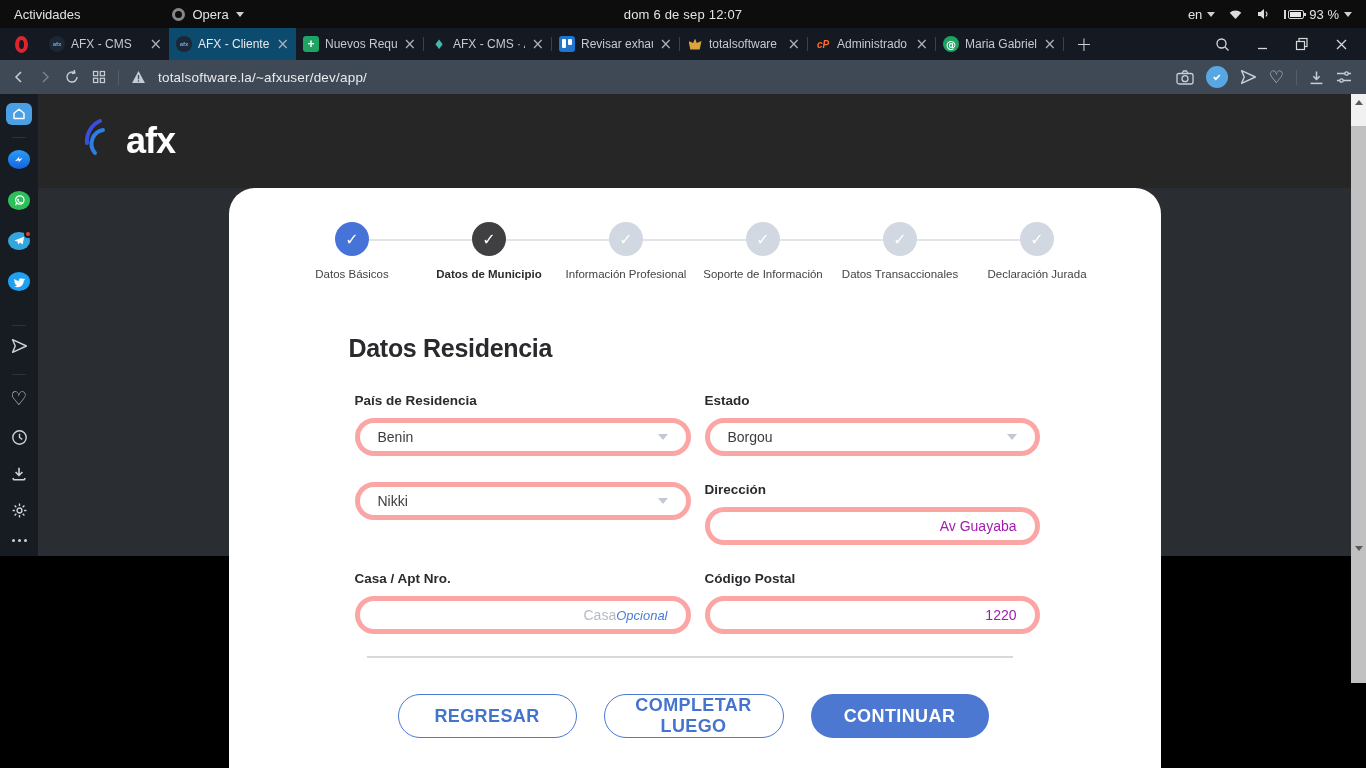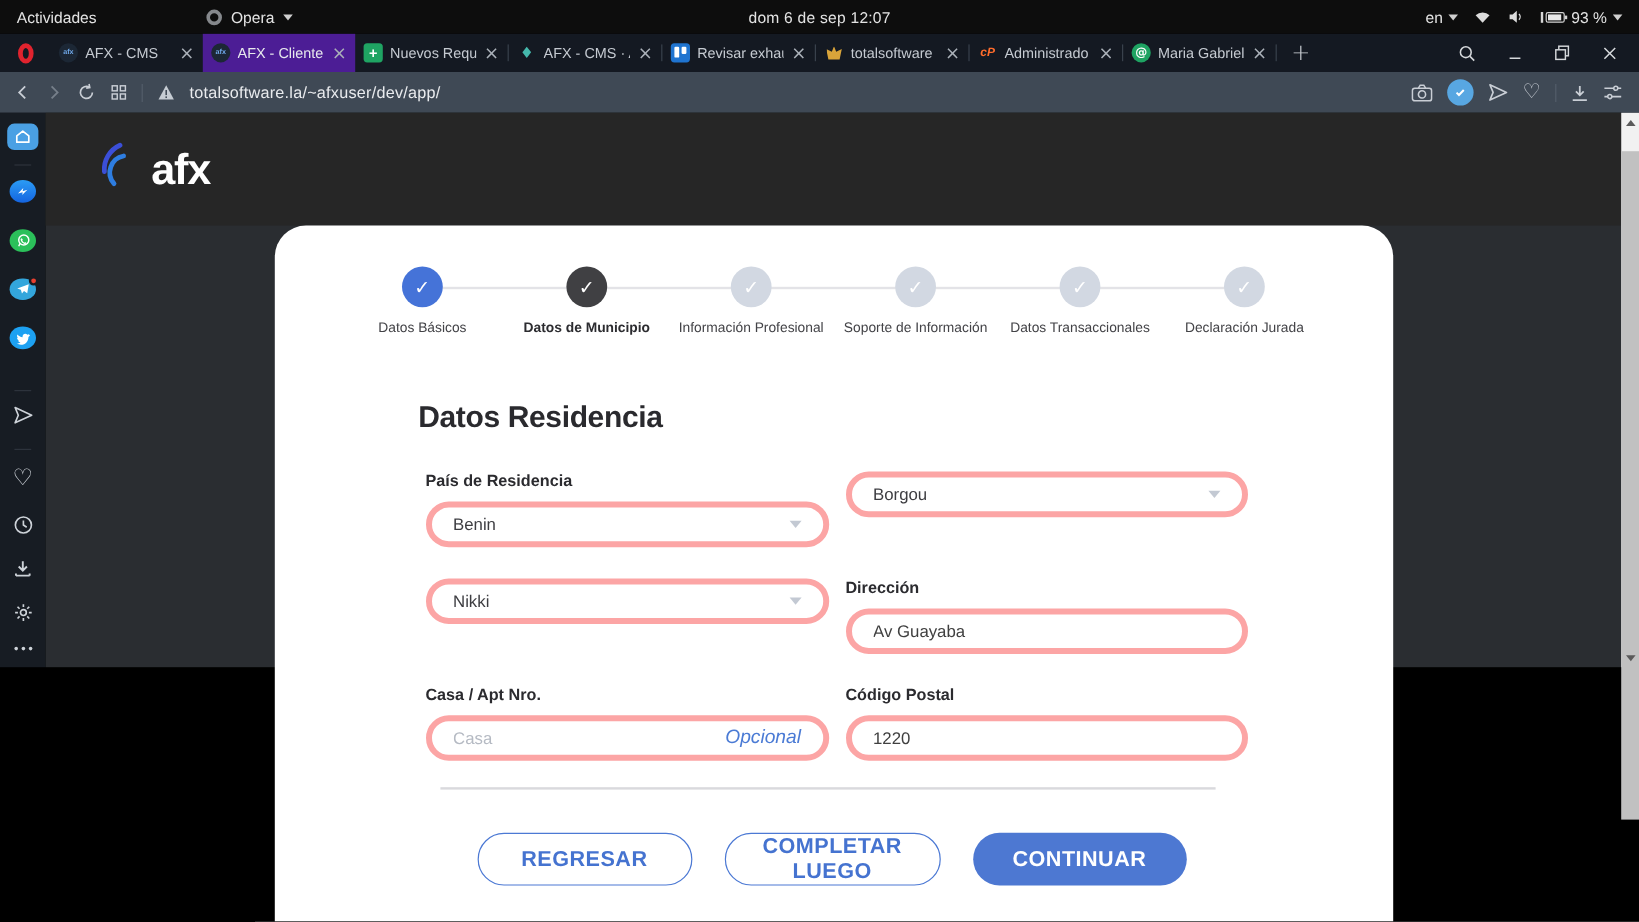--- a/index.html
+++ b/index.html
@@ -22,21 +22,21 @@
   .batt-body { width:16px; height:9px; border:1px solid #d6d6d6; border-radius:2px; position:relative; }
   .batt-body::after { content:""; position:absolute; right:-3px; top:2px; width:2px; height:3px; background:#d6d6d6; }
   .batt-fill { position:absolute; left:1px; top:1px; bottom:1px; width:11px; background:#e8e8e8; }
   .plug { width:2px; height:9px; background:#d6d6d6; margin-right:-3px; }
 
   
   .tabbar { height:32px; background:#141922; display:flex; align-items:center; flex:none; }
   .o-logo { width:42px; display:flex; justify-content:center; }
   .o-ring { width:13px; height:17px; border:4px solid #e0232e; border-radius:50%; }
   .tab { width:127px; height:32px; display:flex; align-items:center; gap:6px; padding:0 7px; cursor:pointer; }
-  .tab.active { background:#4c1d95; }
+  .tab.active { background:#0c4a6e; }
   .tab-title { flex:1; overflow:hidden; white-space:nowrap; font-size:12px; color:#c5cad1; }
   .tab.active .tab-title { color:#e8eaed; }
   .tab-x { color:#aab0b8; font-size:15px; line-height:1; }
   .tab-sep { width:1px; height:14px; background:#39414c; flex:none; }
   .favicon { width:16px; height:16px; flex:none; display:flex; align-items:center; justify-content:center;
     border-radius:3px; font-size:8px; font-weight:bold; color:#fff; }
   .fav-afx { border-radius:50%; background:#1c2735; color:#6fa7e8; font-size:6px; }
   .fav-sheets { background:#1fa463; font-size:12px; }
   .fav-gem { background:transparent; color:#45b8ac; font-size:13px; }
   .fav-trello { background:#1f74d0; position:relative; }
@@ -100,26 +100,26 @@
   .step-label { margin-top:12px; font-size:11.5px; white-space:nowrap; color:#434347; }
   .step.current .step-label { font-weight:bold; color:#2c2c30; }
 
   .form-title { margin:54px 0 0 120px; font-size:25px; font-weight:bold; letter-spacing:-.3px; color:#2a2a2e; }
 
   .form-grid { margin:30px 16px 0 126px; display:grid; grid-template-columns:336px 335px;
     column-gap:14px; row-gap:26px; }
   .f-label { font-size:13.5px; font-weight:bold; margin-bottom:10px; color:#2b2b2f; }
   .control { height:38px; border:5px solid #fca5a5; border-radius:19px; display:flex;
     align-items:center; padding:0 18px; font-size:14px; color:#3d3d41; background:#fff; }
-  .control input { border:0; outline:0; flex:1; font:inherit; color:#404040; background:transparent; min-width:0; }
+  .control input { border:0; outline:0; flex:1; font:inherit; color:#a21caf; background:transparent; min-width:0;text-align:right; }
   .control input::placeholder { color:#b5bac3; }
   .sel-value { flex:1; }
   .sel-chev { width:0; height:0; border-left:5px solid transparent; border-right:5px solid transparent;
     border-top:6px solid #c3c9d3; }
-  .opt-badge { font-size:16px; font-style:italic; color:#4b7bd5; }
+  .opt-badge { font-size:13px; font-style:italic; color:#4b7bd5; }
 
   .divider { margin:22px 0 0 138px; width:646px; height:2px; background:#d9d9dd; }
 
   .btn-row { margin:36px 0 0 169px; display:flex; gap:27px; }
   .btn { height:44px; border-radius:22px; display:flex; align-items:center; justify-content:center;
     font-size:18px; font-weight:bold; letter-spacing:.4px; cursor:pointer; }
   .btn.outline { border:1px solid #4c79d4; color:#4573d0; background:#fff; }
   .btn.fill { background:#4d78d2; color:#fff; border:0; }
   .w1{width:179px;} .w2{width:180px;} .w3{width:178px;}
 
@@ -443,20 +443,21 @@
 
         <div class="form-grid">
           <div class="field">
             <div class="f-label">País de Residencia</div>
             <div class="control">
               <span class="sel-value">Benin</span>
               <span class="sel-chev"></span>
             </div>
           </div>
           <div class="field">
+            <div class="f-label">Estado</div>
             <div class="control">
               <span class="sel-value">Borgou</span>
               <span class="sel-chev"></span>
             </div>
           </div>
           <div class="field">
             <div class="control">
               <span class="sel-value">Nikki</span>
               <span class="sel-chev"></span>
             </div>

